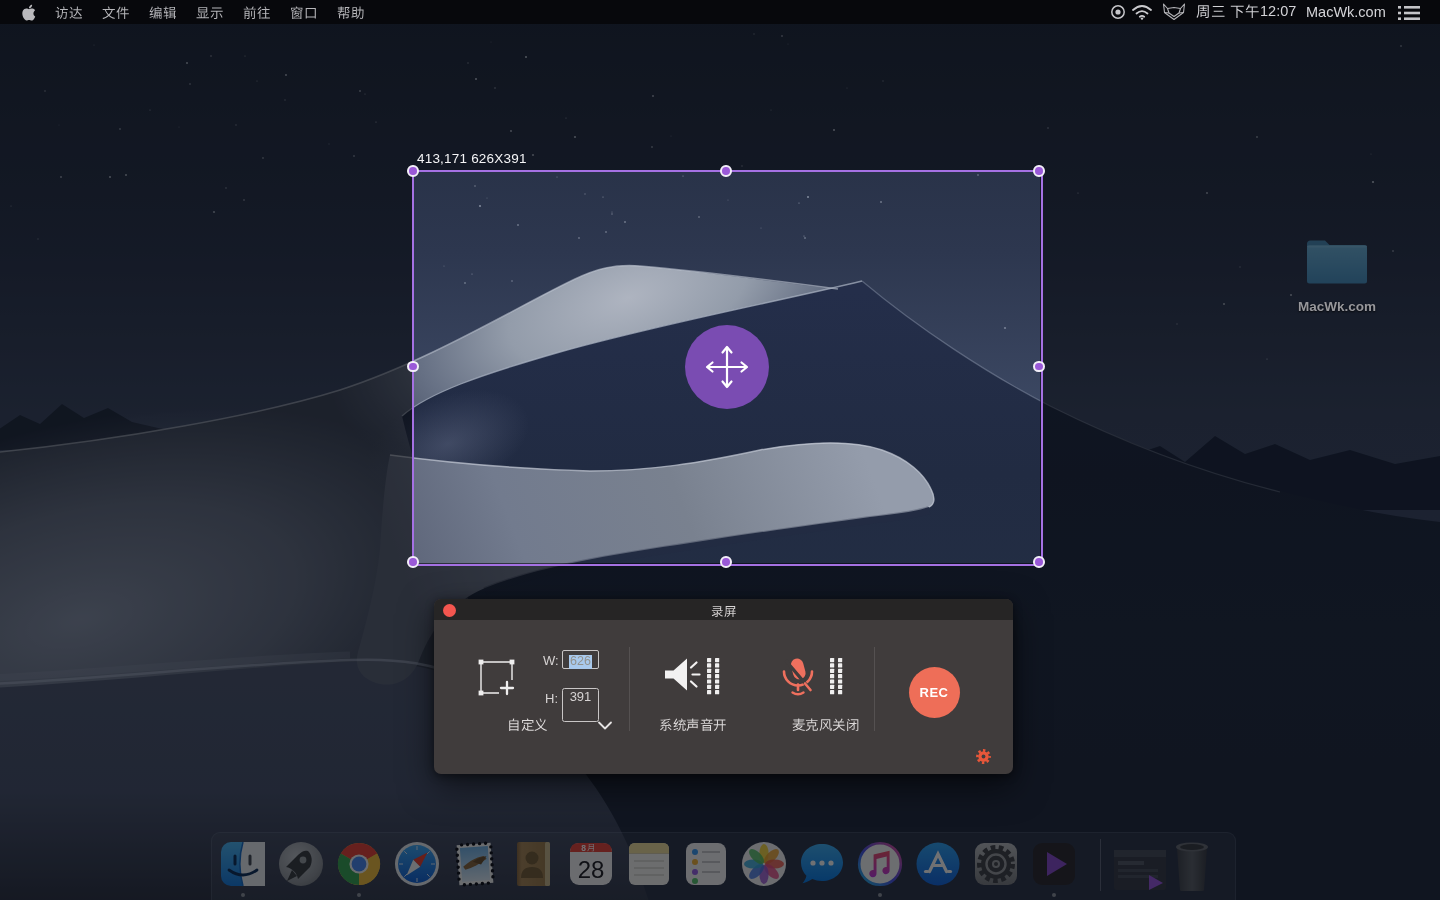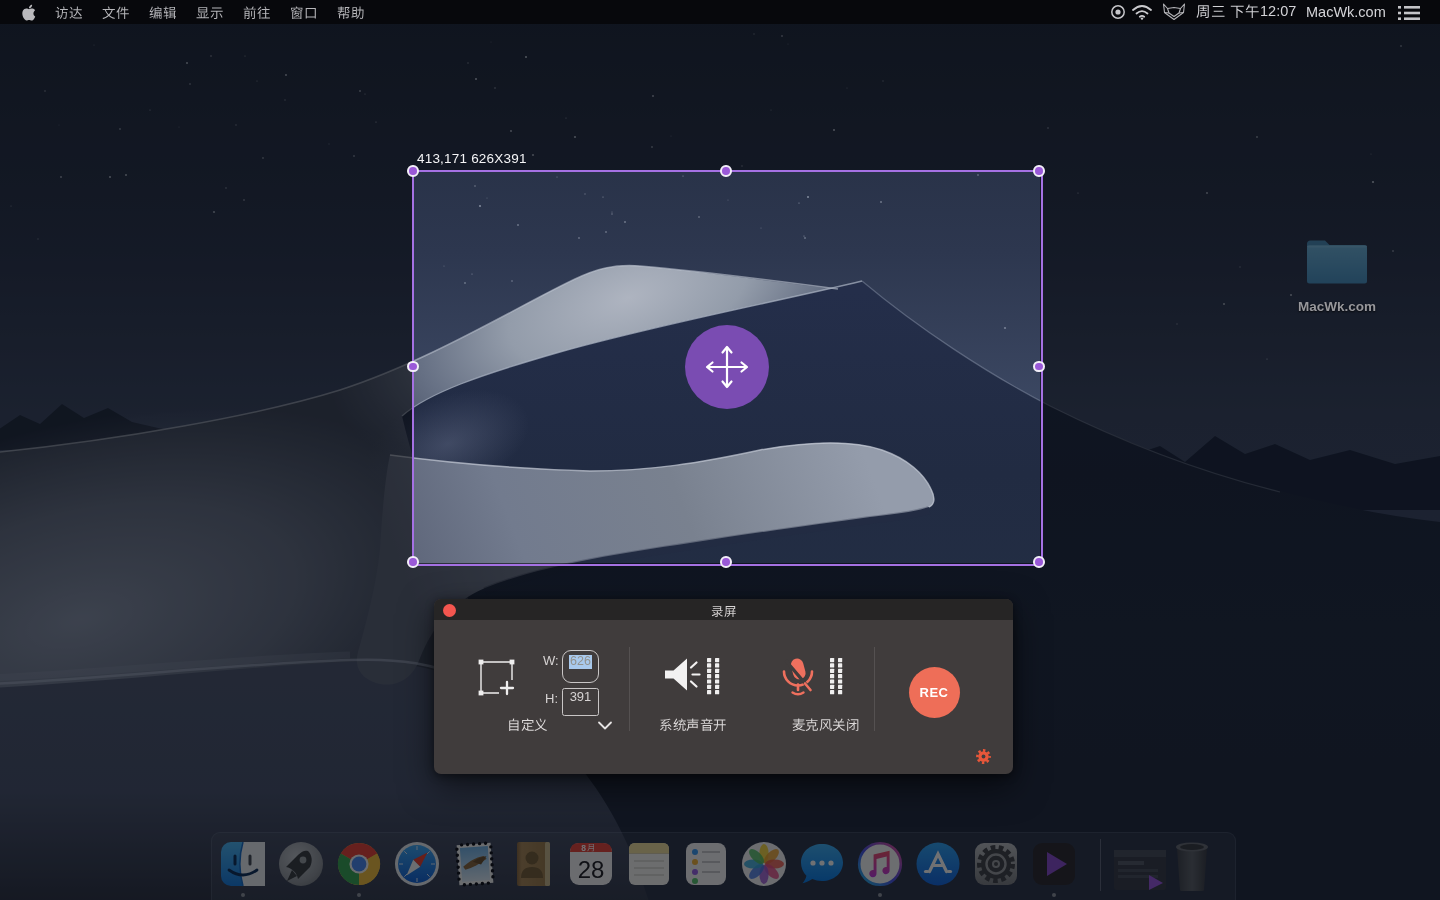--- a/index.html
+++ b/index.html
@@ -643,23 +643,23 @@
       <rect x="2.6" y="2.6" width="4.8" height="4.8"></rect>
       <rect x="33.6" y="2.6" width="4.8" height="4.8"></rect>
       <rect x="2.6" y="33.6" width="4.8" height="4.8"></rect>
     </g>
 <g stroke="#efeeee" stroke-width="2.3" stroke-linecap="round">
       <line x1="31" y1="25" x2="31" y2="37"></line>
       <line x1="25" y1="31" x2="37" y2="31"></line>
     </g>
 </svg>
 <div style="position:absolute;left:543px;top:653px;font-size:13px;color:#d6d3d3">W:</div>
-<div style="position:absolute;left:562px;top:650px;width:37px;height:33px;border:1.5px solid #c9c6c6;border-radius:9px;box-sizing:border-box;text-align:center"><span style="background:#a9c9ec;color:#92928e;font-size:12.5px;line-height:13.5px;display:inline-block;padding:0.5px 1px;margin-top:1px">626</span></div>
+<div style="position:absolute;left:562px;top:650px;width:37px;height:19px;border:1.5px solid #c9c6c6;border-radius:2px;box-sizing:border-box;text-align:center"><span style="background:#a9c9ec;color:#92928e;font-size:12.5px;line-height:13.5px;display:inline-block;padding:0.5px 1px;margin-top:1px">626</span></div>
 <div style="position:absolute;left:545px;top:691px;font-size:13px;color:#d6d3d3">H:</div>
-<div style="position:absolute;left:562px;top:688px;width:37px;height:28px;border:1.5px solid #c9c6c6;border-radius:2.5px;box-sizing:border-box;text-align:center;color:#d6d3d3;font-size:13px;line-height:15px">391</div>
+<div style="position:absolute;left:562px;top:688px;width:37px;height:34px;border:1.5px solid #c9c6c6;border-radius:2.5px;box-sizing:border-box;text-align:center;color:#d6d3d3;font-size:13px;line-height:15px">391</div>
 <div style="position:absolute;left:507px;top:717px"><span style="display:inline-flex;">
       <svg style="width:13.5px;height:13.5px;flex:none" viewBox="0 0 1000 1000">
         <path d="M239 469H774V616H239ZM239 398V249H774V398ZM239 686H774V834H239ZM455 38C447 78 431 133 416 177H163V961H239V905H774V956H853V177H492C509 139 526 93 542 50Z" fill="#e0dddd"></path>
       </svg>
       <svg style="width:13.5px;height:13.5px;flex:none" viewBox="0 0 1000 1000">
         <path d="M224 502C203 683 148 826 36 913C54 924 85 949 97 963C164 905 212 829 247 736C339 909 489 944 698 944H932C935 922 949 886 960 868C911 869 739 869 702 869C643 869 588 866 538 857V655H836V585H538V421H795V348H211V421H460V836C378 805 315 746 276 641C286 600 294 556 300 510ZM426 54C443 84 461 122 472 153H82V371H156V224H841V371H918V153H558C548 120 522 70 500 33Z" fill="#e0dddd"></path>
       </svg>
       <svg style="width:13.5px;height:13.5px;flex:none" viewBox="0 0 1000 1000">
         <path d="M413 61C449 136 494 238 512 304L580 276C560 210 516 112 478 36ZM792 113C730 305 638 475 503 612C377 485 279 327 214 155L145 177C218 364 318 531 447 666C338 762 203 840 36 895C50 911 68 940 77 959C249 899 388 818 501 718C616 824 752 907 910 959C922 939 945 908 962 892C808 845 672 766 558 664C701 519 798 341 869 137Z" fill="#e0dddd"></path>
       </svg>

